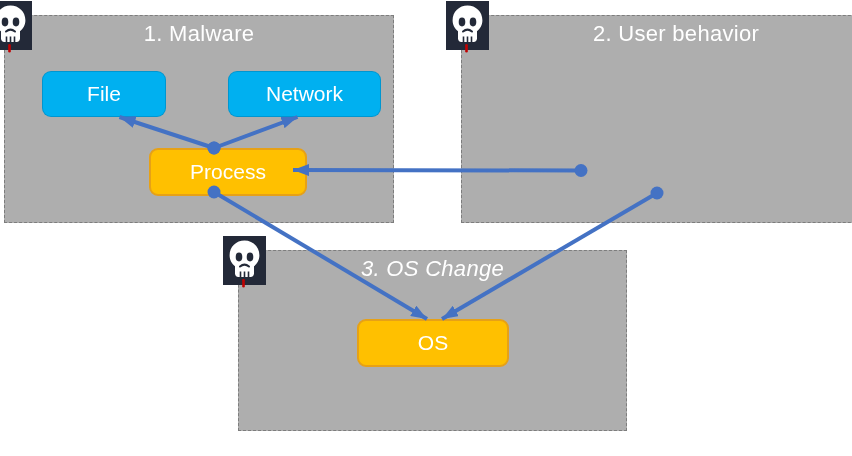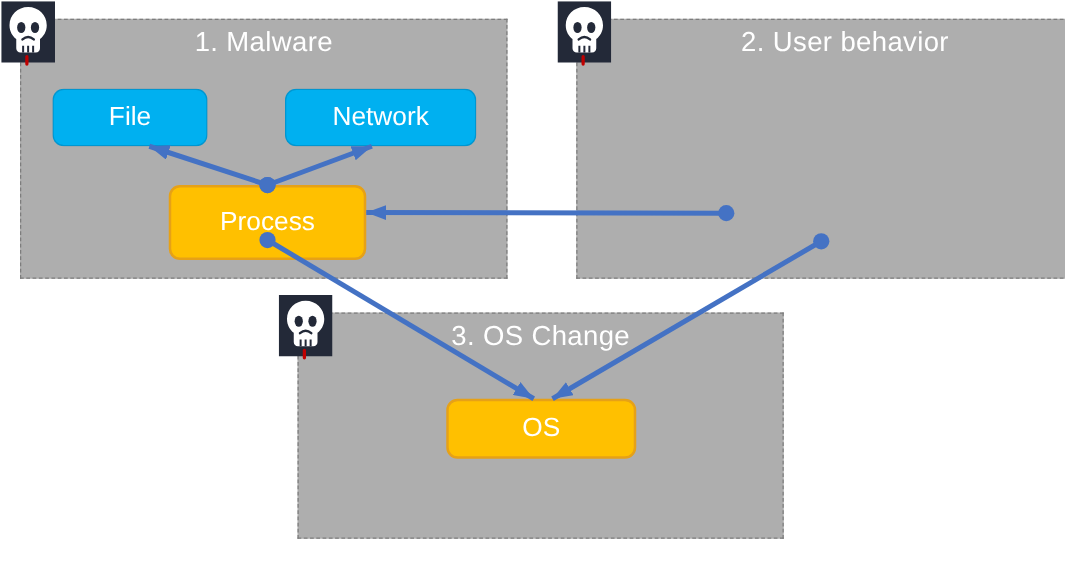--- a/index.html
+++ b/index.html
@@ -12,23 +12,23 @@
     width: 852px;
     height: 456px;
     background: var(--page-background, #ffffff);
     overflow: hidden;
   }
   .group {
     position: absolute;
     background: var(--group-fill, #aeaeae);
     border: 1px dashed var(--group-border, #7d7d7d);
   }
-  #group-malware        { left: 16px;  top: 15px;  width: 390px; height: 208px; }
+  #group-malware        { left: 4px;  top: 15px;  width: 390px; height: 208px; }
   #group-user-behavior  { left: 461px; top: 15px;  width: 430px; height: 208px; }
-  #group-os-change      { left: 238px; top: 250px; width: 389px; height: 181px; }
+  #group-os-change      { left: 238px; top: 250px; width: 389px; height: 181px; font-style: italic; }
   .group-title {
     margin-top: 5px;
     text-align: center;
     color: var(--title-text, #ffffff);
     font-size: 22px;
     letter-spacing: 0.3px;
     user-select: none;
   }
   .skull {
     position: absolute;
@@ -56,21 +56,21 @@
   .node.cyan {
     background: var(--cyan-node-fill, #00b0f0);
     border: 1px solid rgba(0, 70, 110, 0.25);
   }
   .node.orange {
     background: var(--orange-node-fill, #ffc000);
     border: 2px solid var(--orange-node-border, #e6a117);
   }
   #node-file    { left: 42px;  top: 71px;  width: 124px; height: 46px; }
   #node-network { left: 228px; top: 71px;  width: 153px; height: 46px; }
-  #node-process { left: 135px; top: 148px; width: 158px; height: 60px; }
+  #node-process { left: 149px; top: 148px; width: 158px; height: 48px; }
   #node-users   { left: 581px; top: 148px; width: 152px; height: 45px; }
   #node-os      { left: 357px; top: 319px; width: 152px; height: 48px; }
   .overlay {
     position: absolute;
     left: 0;
     top: 0;
     pointer-events: none;
   }
 </style>
 </head>

